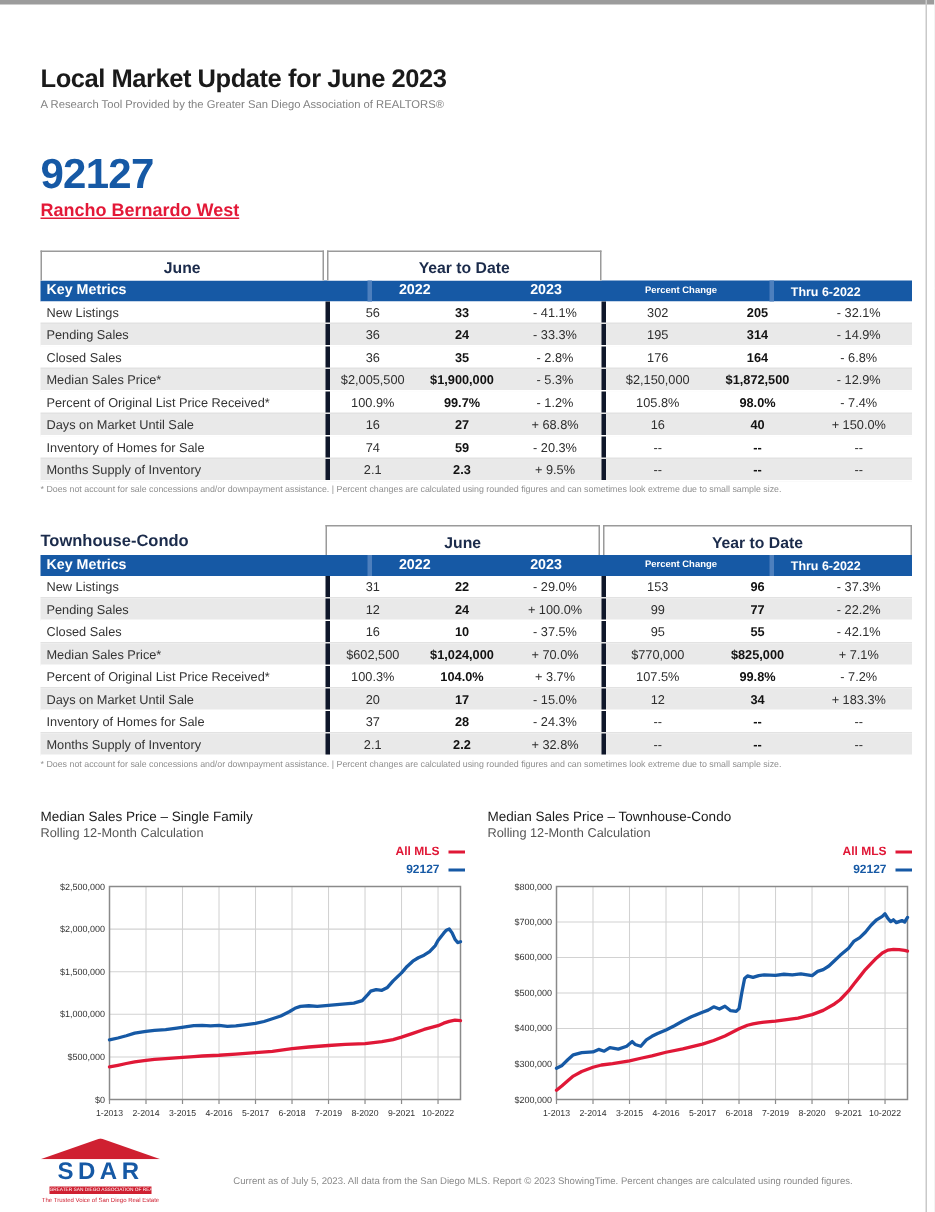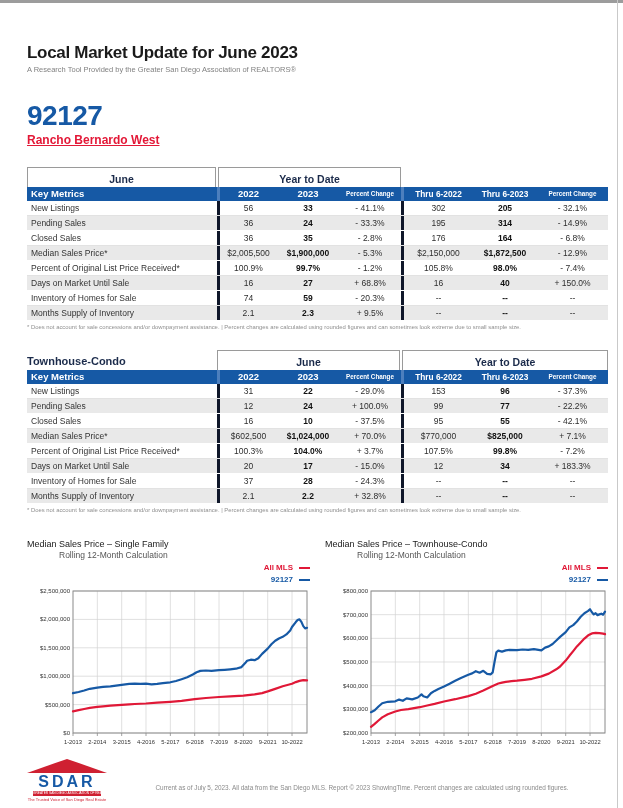--- a/index.html
+++ b/index.html
@@ -20,21 +20,21 @@
   .mtable { margin-top:20px; width:581px; }
   .t-grouprow { display:grid; grid-template-columns:190px 184px 207px; height:20px; }
   .t-section { font-size:11px; font-weight:bold; color:#1b2b4b; align-self:end; padding-bottom:3px; }
   .t-groupbox { border:1px solid #9a9a9a; border-bottom:none; background:#fff;
      font-size:10.5px; font-weight:bold; color:#1b2b4b; display:flex; align-items:flex-end;
      justify-content:center; padding-bottom:2px; }
   .t-groupbox.june { margin-right:1px; }
   .t-groupbox.ytd { margin-left:1px; }
 
   .t-head { display:grid; grid-template-columns:190px 60px 62px 62px 72px 64px 71px;
-     background:#1659a5; color:#fff; height:14px; align-items:center; }
+     background:#1659a5; color:#fff; height:14px; align-items:center;gap:28px; }
   .t-hcell { text-align:center; font-weight:bold; line-height:1; }
   .t-hcell.h0 { text-align:left; padding-left:4px; font-size:9.5px; }
   .t-hcell.h1, .t-hcell.h2 { font-size:9.5px; }
   .t-hcell.h3, .t-hcell.h6 { font-size:6.3px; }
   .t-hcell.h4, .t-hcell.h5 { font-size:8.3px; }
 
   .t-row { display:grid; grid-template-columns:190px 60px 62px 62px 72px 64px 71px;
      height:15px; align-items:center; border-bottom:1px solid #e2e2e2; background:#fff; }
   .t-row.alt { background:#e9e9e9; border-bottom-color:#fff; }
   .t-cell { font-size:8.5px; color:#2e2e2e; text-align:center; line-height:1; }
@@ -44,21 +44,21 @@
   .t-hcell.bl { border-left-color:#4d7fbd; }
 
   .footnote { margin-top:3px; font-size:5.9px; color:#8f8f8f; }
   .mtable-wrap + .mtable-wrap { margin-top:0; }
   .table-block2 { margin-top:16px; }
 
   
   .charts-row { margin-top:14px; display:flex; gap:15px; }
   .chart-block { width:283px; }
   .chart-title { font-size:9px; font-weight:normal; color:#1a1a1a;margin-top:12px; }
-  .chart-subtitle { font-size:8.5px; color:#555; margin-top:1px;margin-left:32px; }
+  .chart-subtitle { font-size:8.5px; color:#555; margin-top:1px; }
   .legend { display:flex; flex-direction:column; align-items:flex-end; gap:3px; margin-top:3px; height:24px; }
   .legend-row { display:flex; align-items:center; }
   .legend-label { font-size:8px; font-weight:bold;margin-left:20px; }
   .legend-dash { width:11px; height:2px; margin-left:6px; }
   svg text { font-family:"Liberation Sans", sans-serif; }
 
   
   .footer { position:absolute; left:27px; right:16px; bottom:6px; display:flex; align-items:center; }
   .logo { width:80px; display:flex; flex-direction:column; align-items:center; }
   .logo-roof-fill { width:80px; height:14px; background:#cf2031; clip-path:polygon(50% 0, 100% 100%, 0 100%); margin-top:-14px; }

